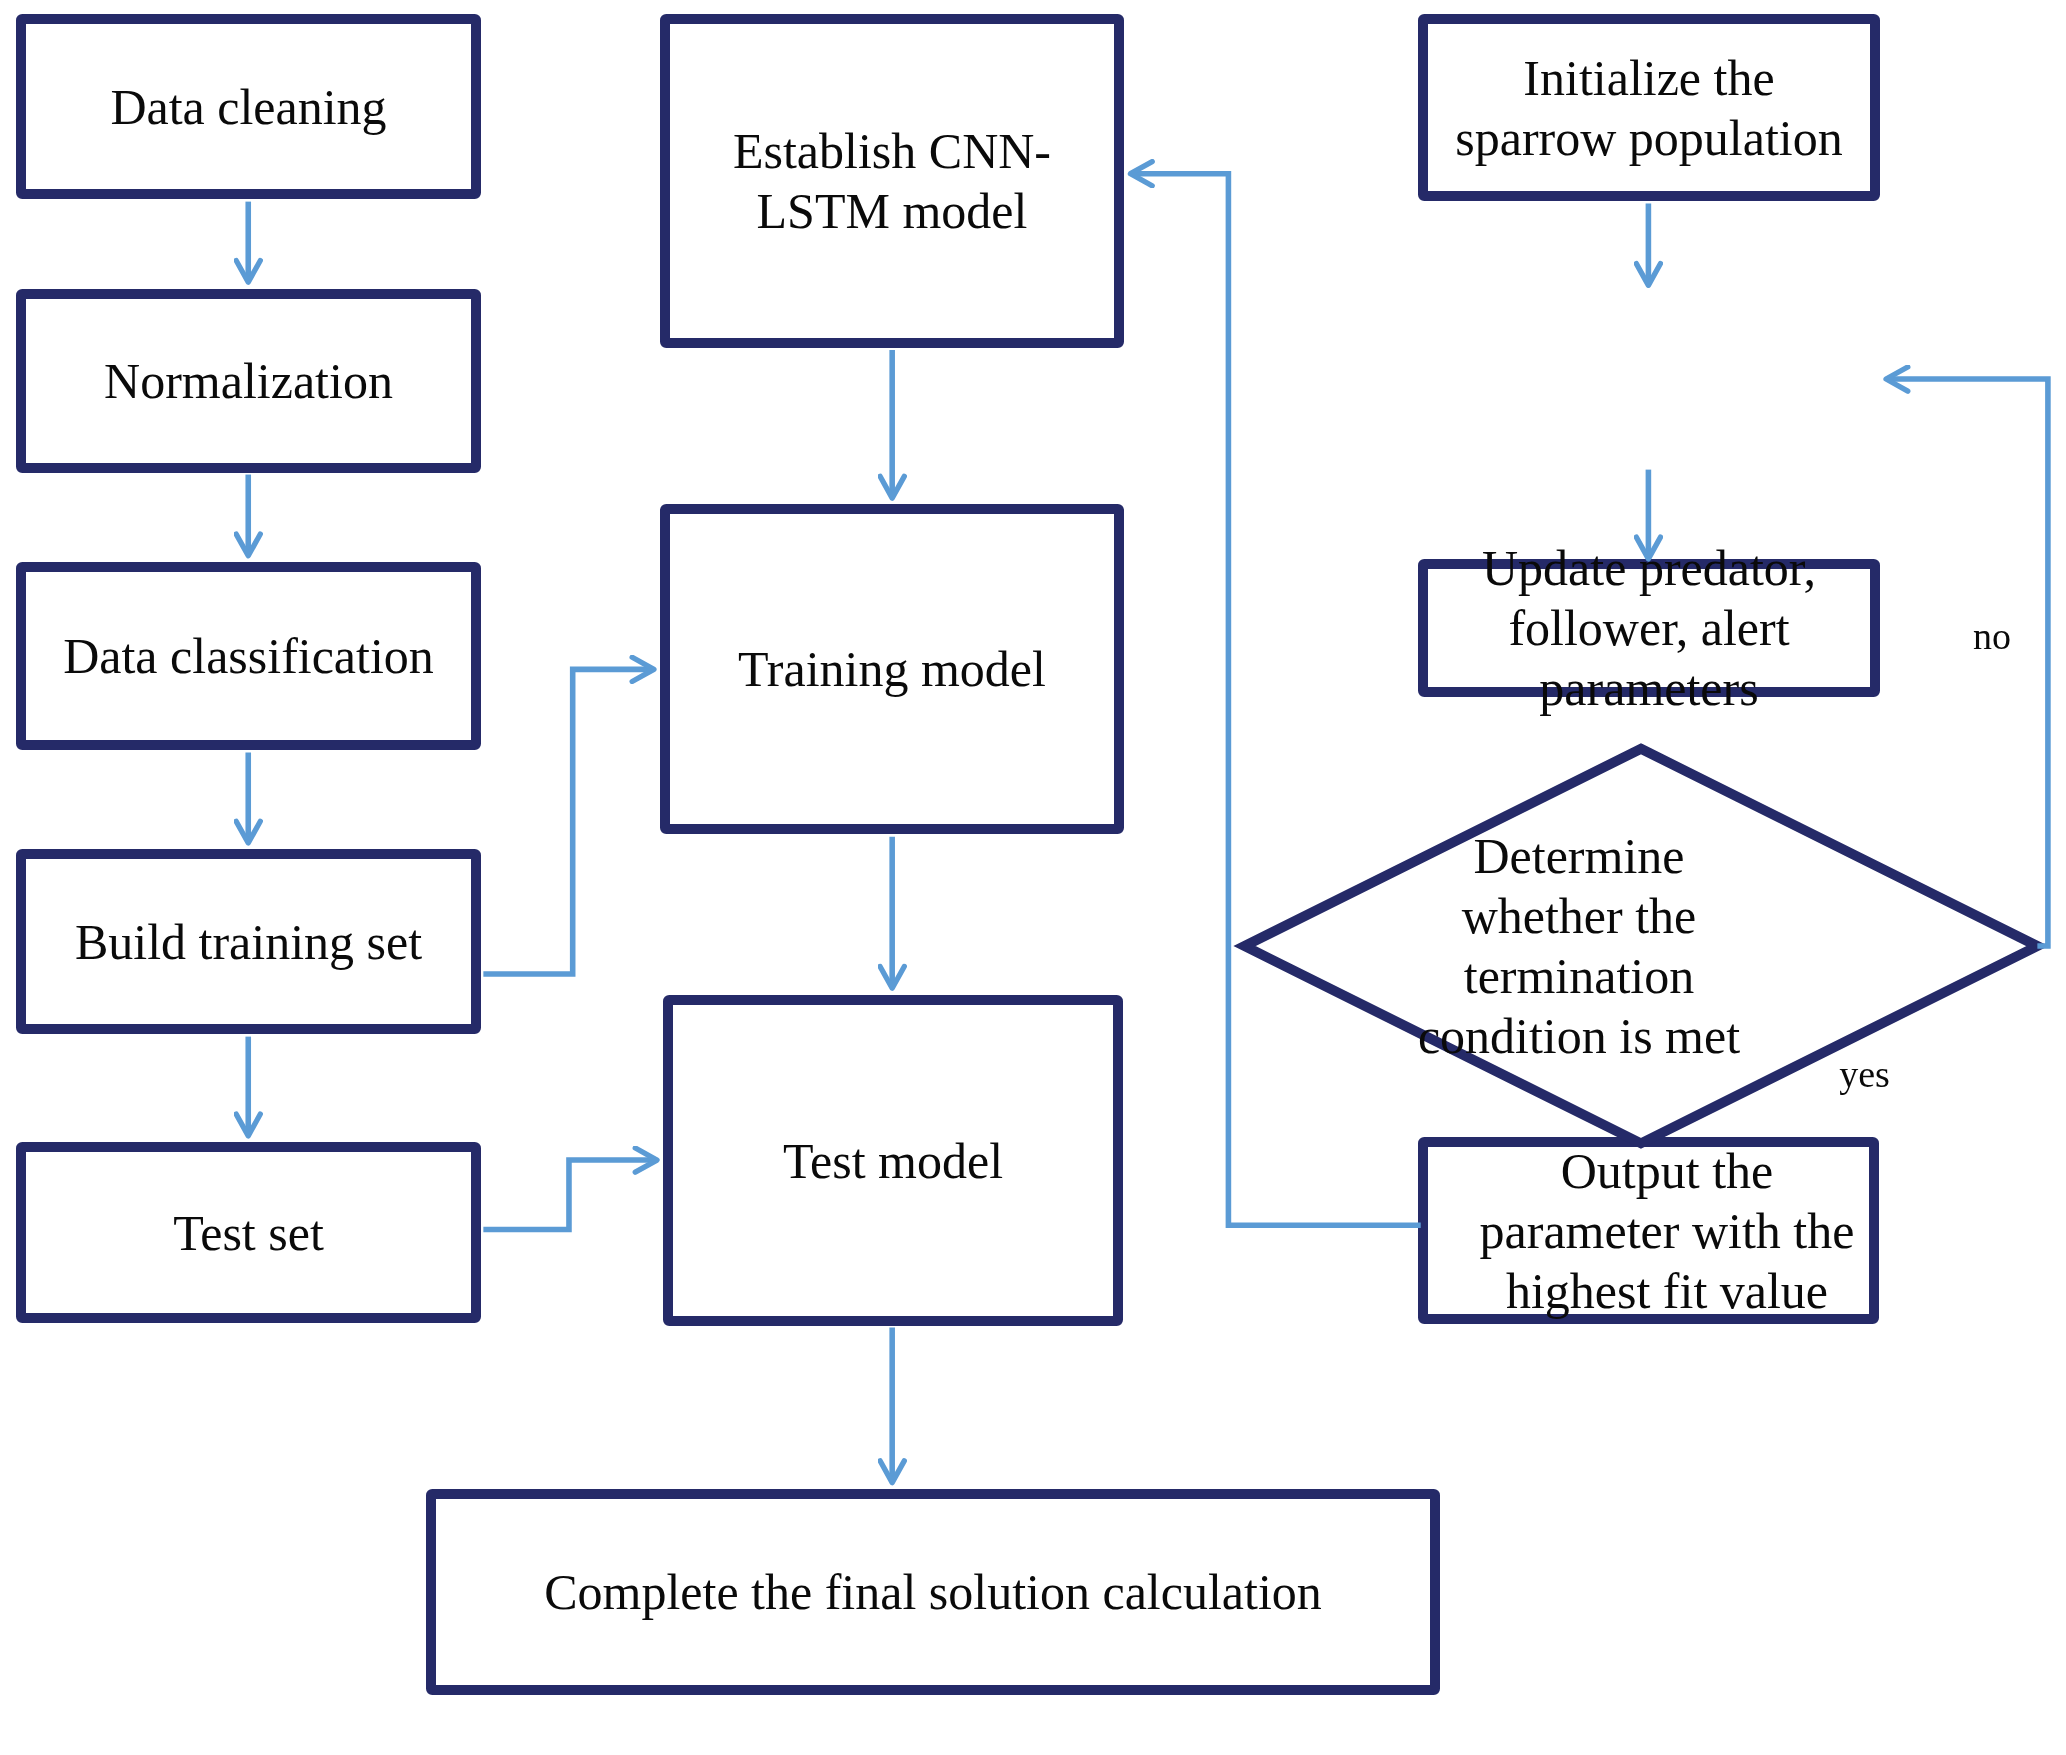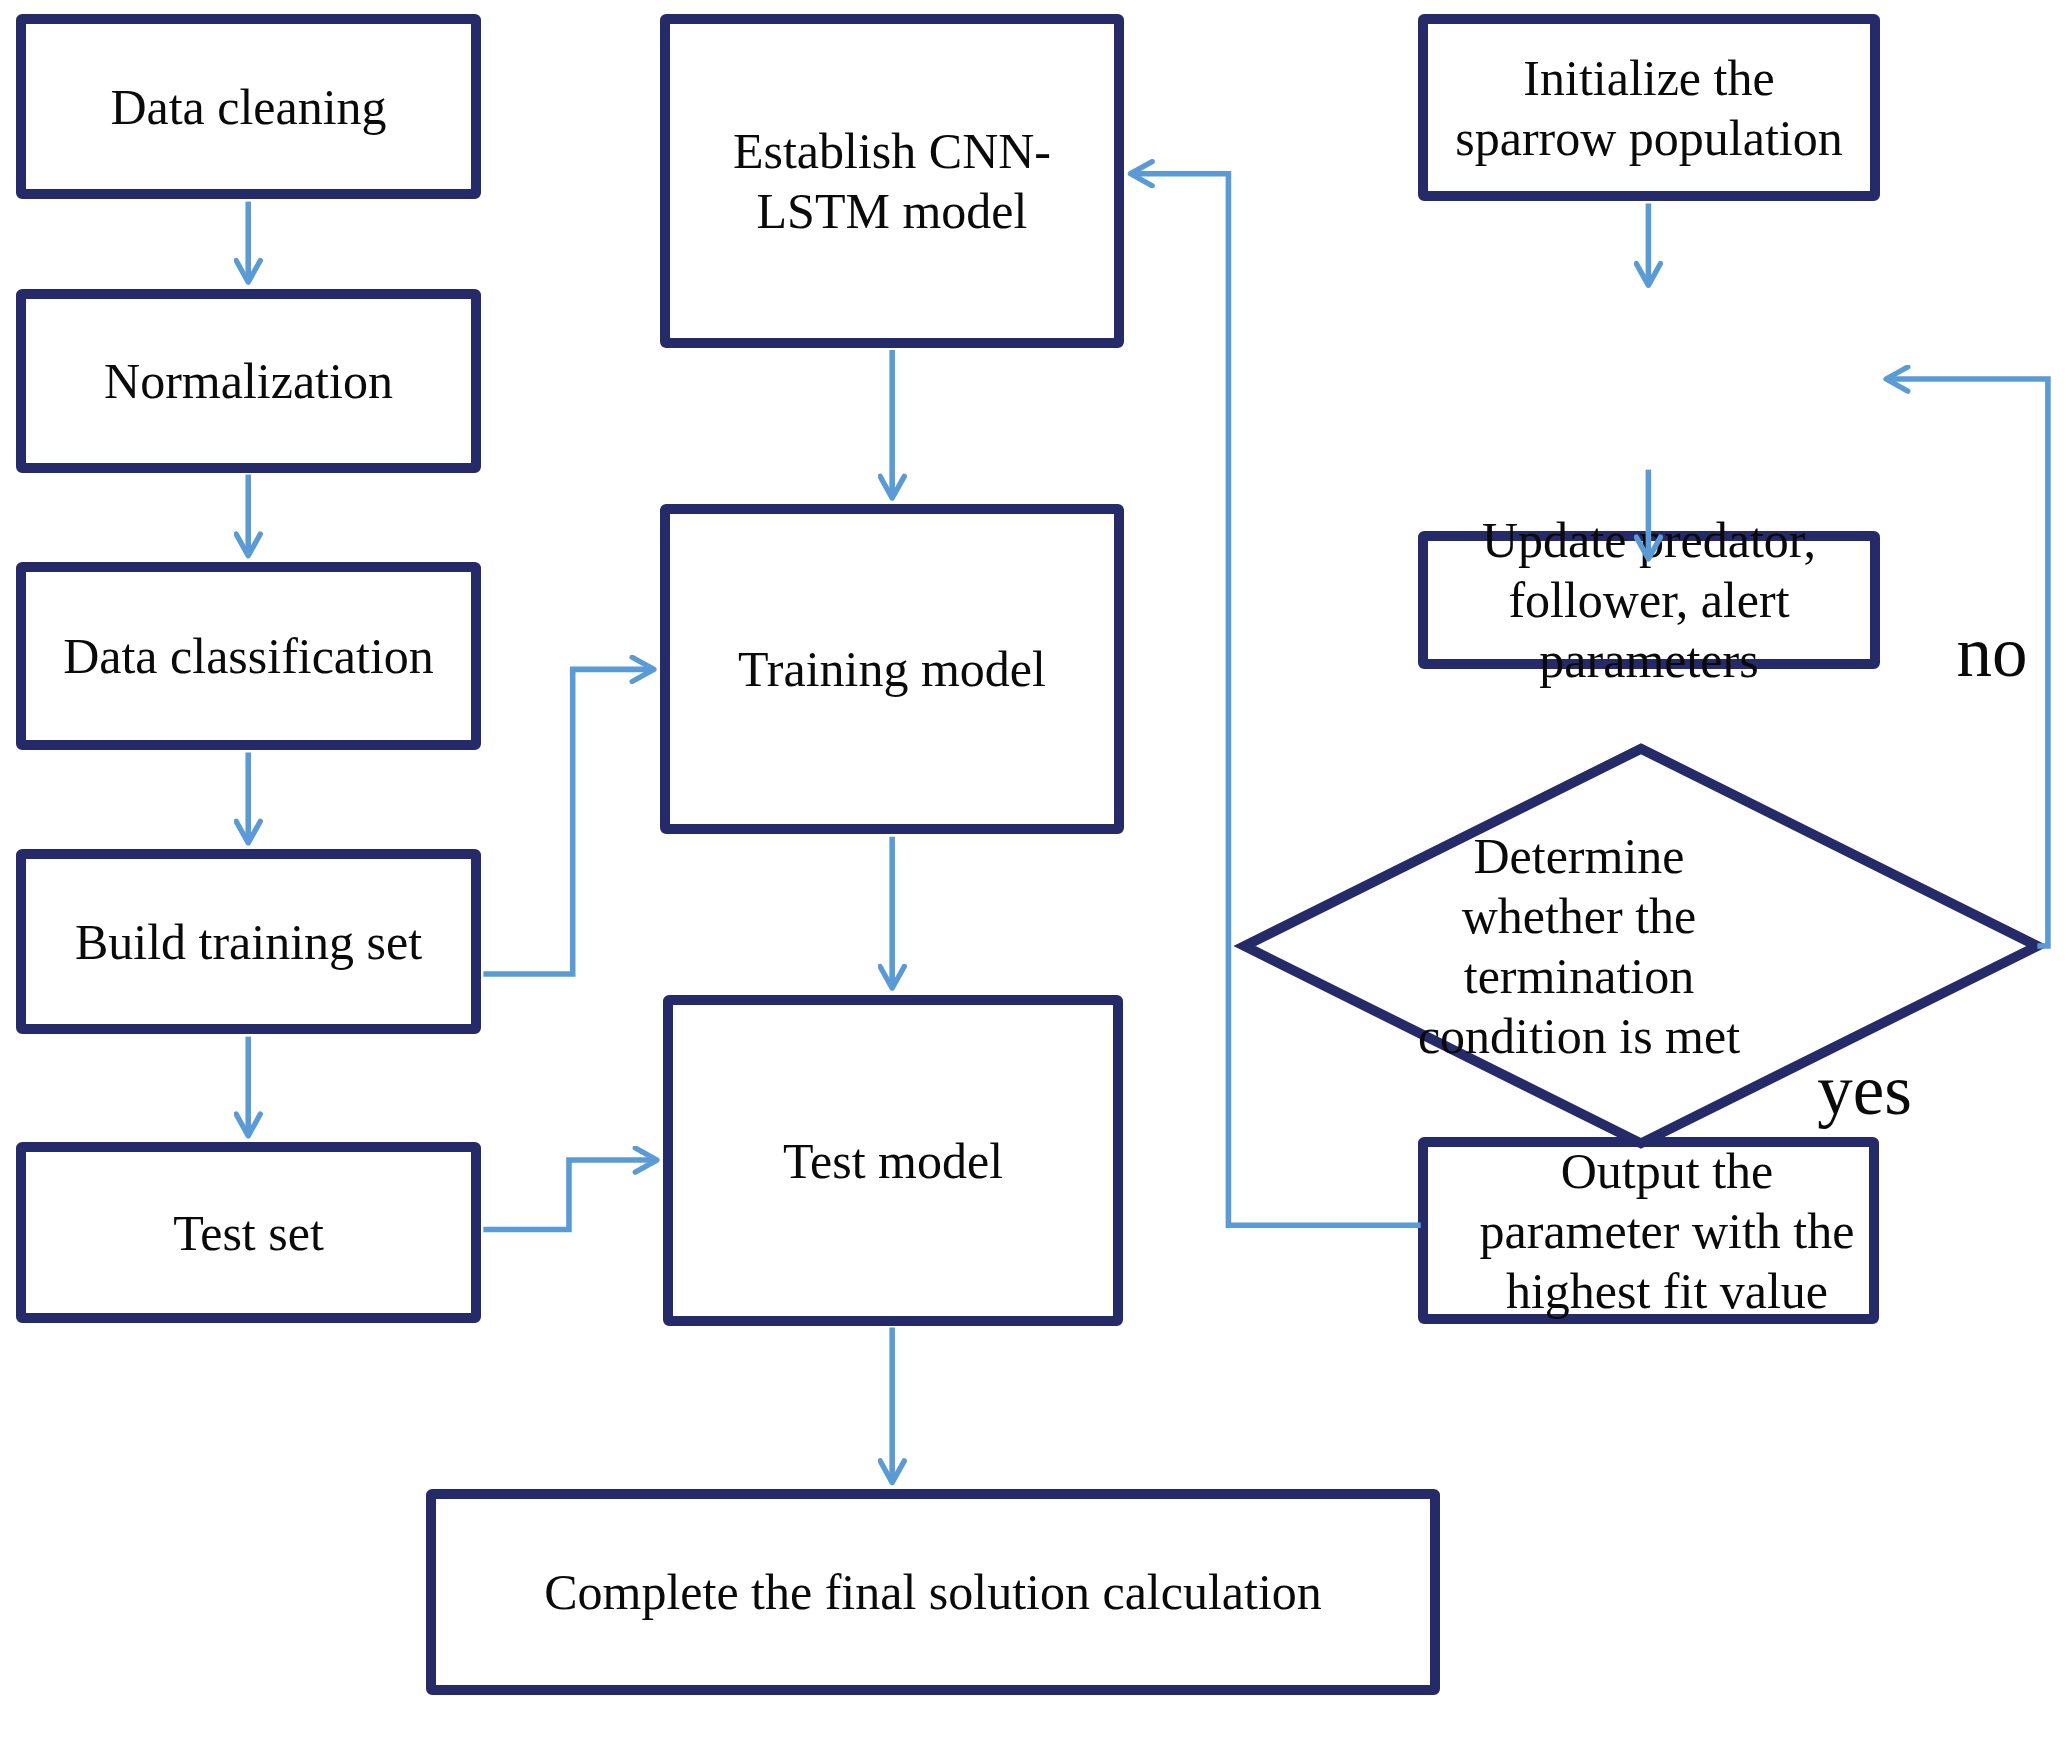--- a/index.html
+++ b/index.html
@@ -42,38 +42,38 @@
   .b-build-training-set  { left: 16px;   top: 849px; width: 465px;  height: 185px; }
   .b-test-set            { left: 16px;   top: 1142px; width: 465px;  height: 181px; }
   
   .b-establish-model     { left: 660px; top: 13.7px;   width: 464px;  height: 334px; }
   .b-training-model      { left: 660px; top: 504px;  width: 464px;  height: 330px; }
   .b-test-model          { left: 663px; top: 995px; width: 460px;  height: 331px; }
   .b-complete-final      { left: 386px;  top: 1489px; width: 1014px; height: 206px; margin-left: 40px; }
   
   .b-initialize          { left: 1418px; top: 14.3px;   width: 462px;  height: 187px; }
   .b-calculate-fit       { left: 1418px; top: 292px;  width: 462px;  height: 176px; }
-  .b-update-params       { left: 1418px; top: 531px;  width: 462px;  height: 138px; }
+  .b-update-params       { left: 1418px; top: 559px;  width: 462px;  height: 138px; }
   .b-output-param        { left: 1418px; top: 1137px; width: 461px;  height: 187px; padding-left: 37px; }
 
   .diamond-label {
     position: absolute;
     left: 1362px;
     top: 763px;
     width: 434px;
     height: 366px;
     display: flex;
     align-items: center;
     justify-content: center;
     text-align: center;
     z-index: 4;
   }
   .edge-label {
     position: absolute;
-    font-size: 71px;
+    font-size: 38px;
     line-height: 1;
     text-align: center;
     z-index: 4;
   }
   .edge-label.no  { left: 1930px; top: 617px;  width: 124px; }
   .edge-label.yes { left: 1796px; top: 1055px; width: 137px; }
 
   svg.overlay {
     position: absolute;
     left: 0;

